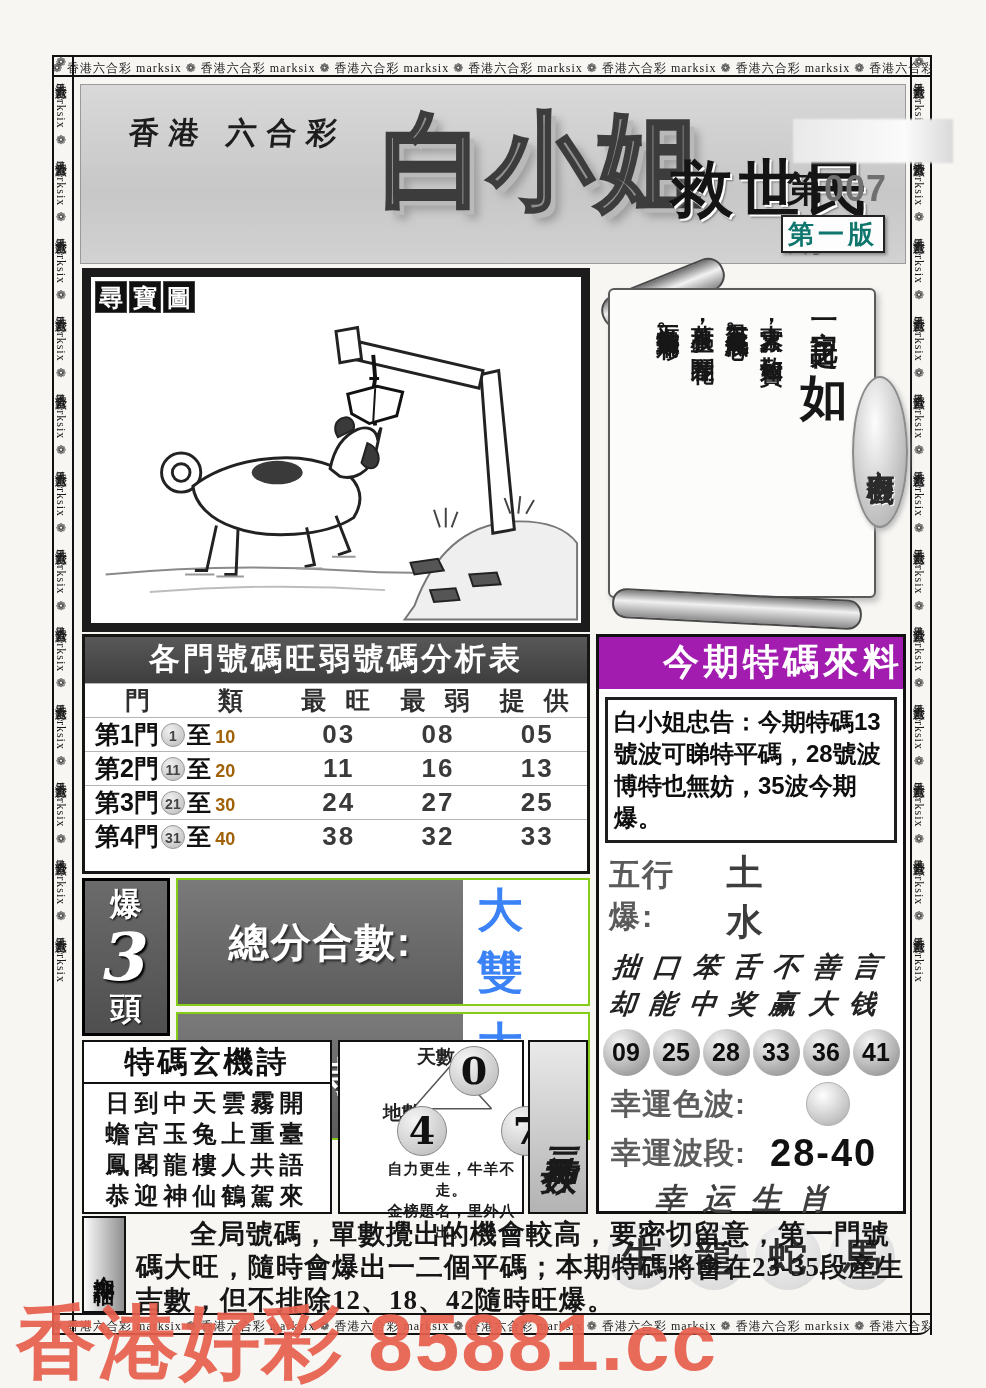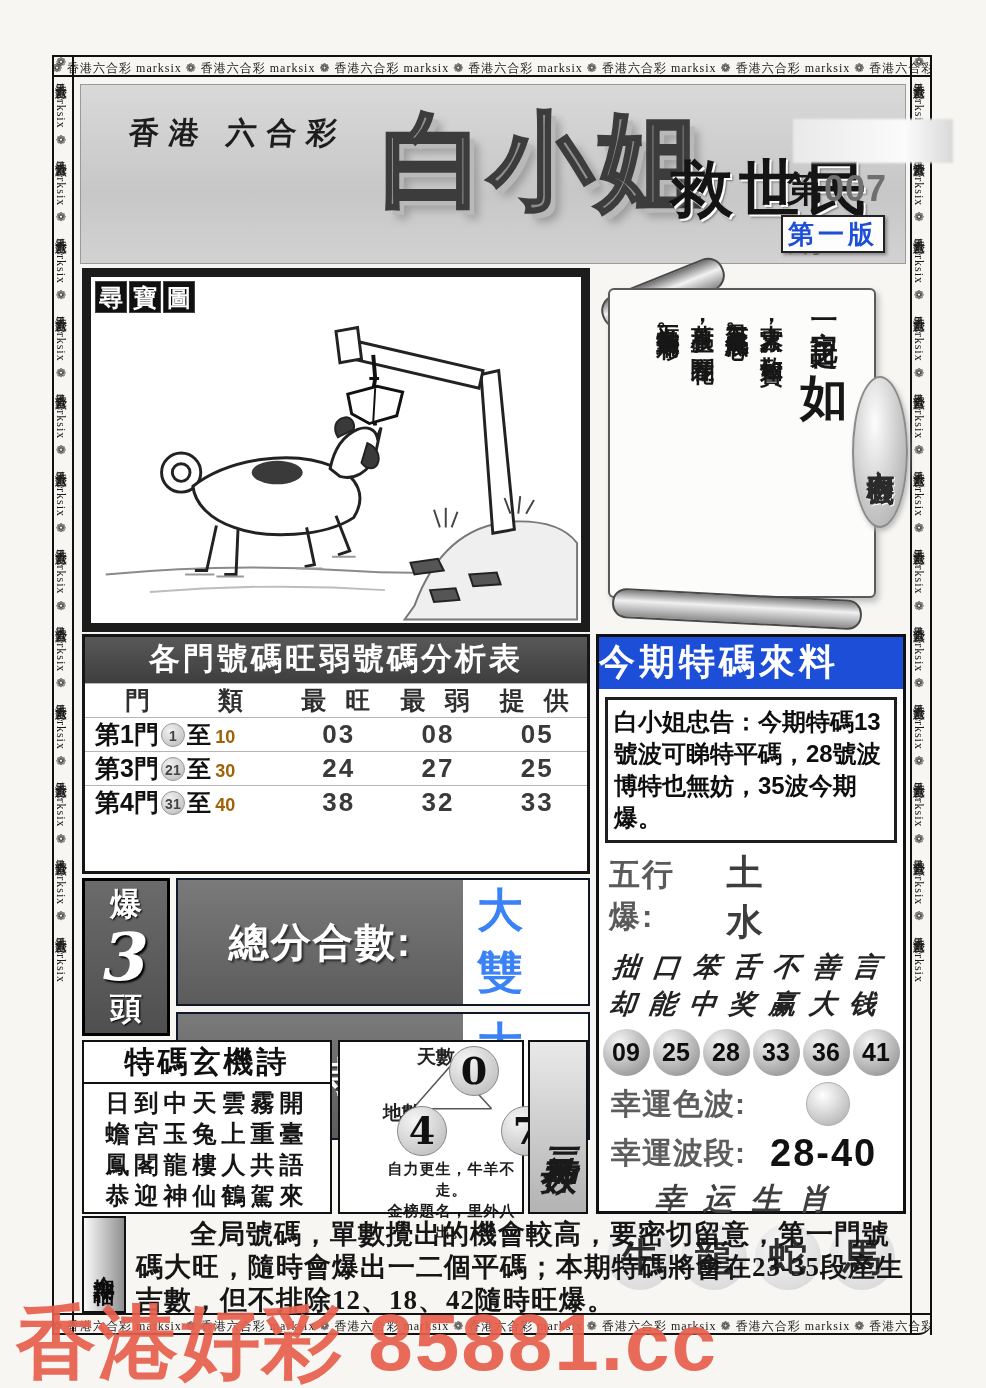--- a/index.html
+++ b/index.html
@@ -27,21 +27,21 @@
                 color:#8f8f8f; -webkit-text-stroke:3px #3c3c3c;
                 text-shadow:6px 6px 0 #b9b9b9, 10px 10px 8px #9a9a9a; }
   .title-sub { position:absolute; left:590px; top:62px; font-size:62px; font-weight:900; color:#141414;
                letter-spacing:6px; text-shadow:2px 2px 0 #fff, 3px 3px 2px #777; }
   .issue-blur { position:absolute; left:712px; top:34px; width:160px; height:44px;
                 background:linear-gradient(90deg,#e9e9e9,#fbfbfb 70%,#d9d9d9); filter:blur(1px); }
   .issue { position:absolute; left:706px; top:80px; font-size:36px; font-weight:900; color:#161616; letter-spacing:1px; }
   .issue b { color:#6f6f6f; }
   .edition { position:absolute; left:700px; top:130px; width:104px; height:38px; background:#fdfdfd;
              border:2px solid #222; box-shadow:2px 2px 3px #888; font-size:26px; font-weight:900;
-             color:#1d4ed8; text-align:center; line-height:34px; letter-spacing:4px; }
+             color:#0f766e; text-align:center; line-height:34px; letter-spacing:4px; }
 
   
   .picture { position:absolute; left:82px; top:268px; width:508px; height:364px; background:#fff;
              border:9px solid #1c1c1c; }
   .pic-label { position:absolute; left:4px; top:4px; display:flex; gap:2px; z-index:3; }
   .pic-label span { display:inline-block; width:32px; height:32px; background:#101010; color:#fff;
                     font-size:24px; font-weight:bold; text-align:center; line-height:32px;
                     font-family:"Liberation Serif", serif; border:1px solid #444; }
   .picture svg { position:absolute; inset:0; width:100%; height:100%; }
 
@@ -85,21 +85,21 @@
   .num-cell { font-size:26px; font-weight:bold; color:#3a3a3a; letter-spacing:2px; }
 
   
   .bao3 { position:absolute; left:82px; top:878px; width:508px; height:158px; display:flex; gap:6px; }
   .bao3-left { width:88px; height:100%; background:linear-gradient(180deg,#6b6b6b,#4f4f4f); border:3px solid #000;
                display:flex; flex-direction:column; align-items:center; justify-content:center; color:#fff; }
   .bao3-left .c1,.bao3-left .c3 { font-size:32px; font-weight:900; text-shadow:1px 1px 2px #000; }
   .bao3-left .c2 { font-family:"DejaVu Serif", serif; font-size:66px; font-weight:900; font-style:italic;
                    line-height:60px; text-shadow:2px 2px 2px #000; }
   .bao3-rows { flex:1; display:flex; flex-direction:column; gap:6px; }
-  .bao3-row { flex:1; display:flex; border:2px solid #0f172a; background:#fff; }
+  .bao3-row { flex:1; display:flex; border:2px solid #84cc16; background:#fff; }
   .bao3-label { width:285px; background:linear-gradient(180deg,#7a7a7a,#5c5c5c); color:#fff; font-size:40px;
                 font-weight:900; display:flex; align-items:center; justify-content:center; letter-spacing:2px;
                 text-shadow:2px 2px 2px #2e2e2e; }
   .bao3-value { flex:1; display:flex; align-items:center; justify-content:center; font-size:46px; font-weight:900;
                 color:#3b82f6; letter-spacing:22px; padding-left:14px; font-family:"Liberation Serif", serif; }
 
   
   .poem { position:absolute; left:82px; top:1040px; width:250px; height:174px; border:2px solid #111; background:#fff; }
   .poem-title { height:42px; font-size:30px; font-weight:900; color:#101010; text-align:center; line-height:40px;
                 border-bottom:2px solid #111; letter-spacing:3px; }
@@ -117,21 +117,21 @@
               font-family:"DejaVu Serif", serif; }
   .tri-notes { text-align:center; font-size:15px; font-weight:900; color:#1c1c1c; line-height:21px; letter-spacing:1px; }
 
   .sanyuan-strip { position:absolute; left:528px; top:1040px; width:60px; height:174px; border:2px solid #111;
                    background:linear-gradient(180deg,#e9e9e9,#b3b3b3); display:flex; align-items:center; justify-content:center; }
   .sanyuan-strip span { writing-mode:vertical-rl; text-orientation:upright; font-family:"Liberation Serif", serif;
                         font-style:italic; font-weight:900; font-size:36px; color:#1a1a1a; letter-spacing:4px; }
 
   
   .special { position:absolute; left:596px; top:634px; width:310px; height:580px; border:3px solid #111; background:#fff; }
-  .special-title { height:52px; background:#1d4ed8; color:#fff; font-size:36px; font-weight:900; text-align:left;
+  .special-title { height:52px; background:#a21caf; color:#fff; font-size:36px; font-weight:900; text-align:right;
                    line-height:50px; letter-spacing:4px; }
   .advice { margin:8px 6px 4px 6px; border:3px solid #1e1e1e; padding:6px 6px; font-size:24px; font-weight:900;
             color:#0e0e0e; line-height:32px; }
   .wuxing { padding:2px 10px; display:flex; align-items:baseline; }
   .wuxing .lab { font-size:31px; font-weight:900; color:#5a5a5a; letter-spacing:2px; }
   .wuxing .val { font-size:36px; font-weight:900; color:#3d3d3d; letter-spacing:34px; margin-left:16px;
                  font-family:"Liberation Serif", serif; }
   .callig { text-align:center; font-family:"Liberation Serif", serif; font-style:italic; font-weight:bold;
             font-size:27px; color:#232323; letter-spacing:13px; line-height:37px; transform:skewX(-6deg); }
   .balls { display:flex; justify-content:center; gap:3px; margin-top:6px; }
@@ -251,20 +251,26 @@
         <th>最 弱</th>
         <th>提 供</th>
       </tr>
       <tr>
         <td class="gate-cell"><span class="gate-name">第1門</span><span class="gate-circ">1</span><span class="gate-zhi">至</span> <span class="gate-to">10</span></td>
         <td class="num-cell">03</td>
         <td class="num-cell">08</td>
         <td class="num-cell">05</td>
       </tr>
       <tr>
+        <td class="gate-cell"><span class="gate-name">第2門</span><span class="gate-circ">11</span><span class="gate-zhi">至</span> <span class="gate-to">20</span></td>
+        <td class="num-cell">11</td>
+        <td class="num-cell">16</td>
+        <td class="num-cell">13</td>
+      </tr>
+      <tr>
         <td class="gate-cell"><span class="gate-name">第3門</span><span class="gate-circ">21</span><span class="gate-zhi">至</span> <span class="gate-to">30</span></td>
         <td class="num-cell">24</td>
         <td class="num-cell">27</td>
         <td class="num-cell">25</td>
       </tr>
       <tr>
         <td class="gate-cell"><span class="gate-name">第4門</span><span class="gate-circ">31</span><span class="gate-zhi">至</span> <span class="gate-to">40</span></td>
         <td class="num-cell">38</td>
         <td class="num-cell">32</td>
         <td class="num-cell">33</td>

